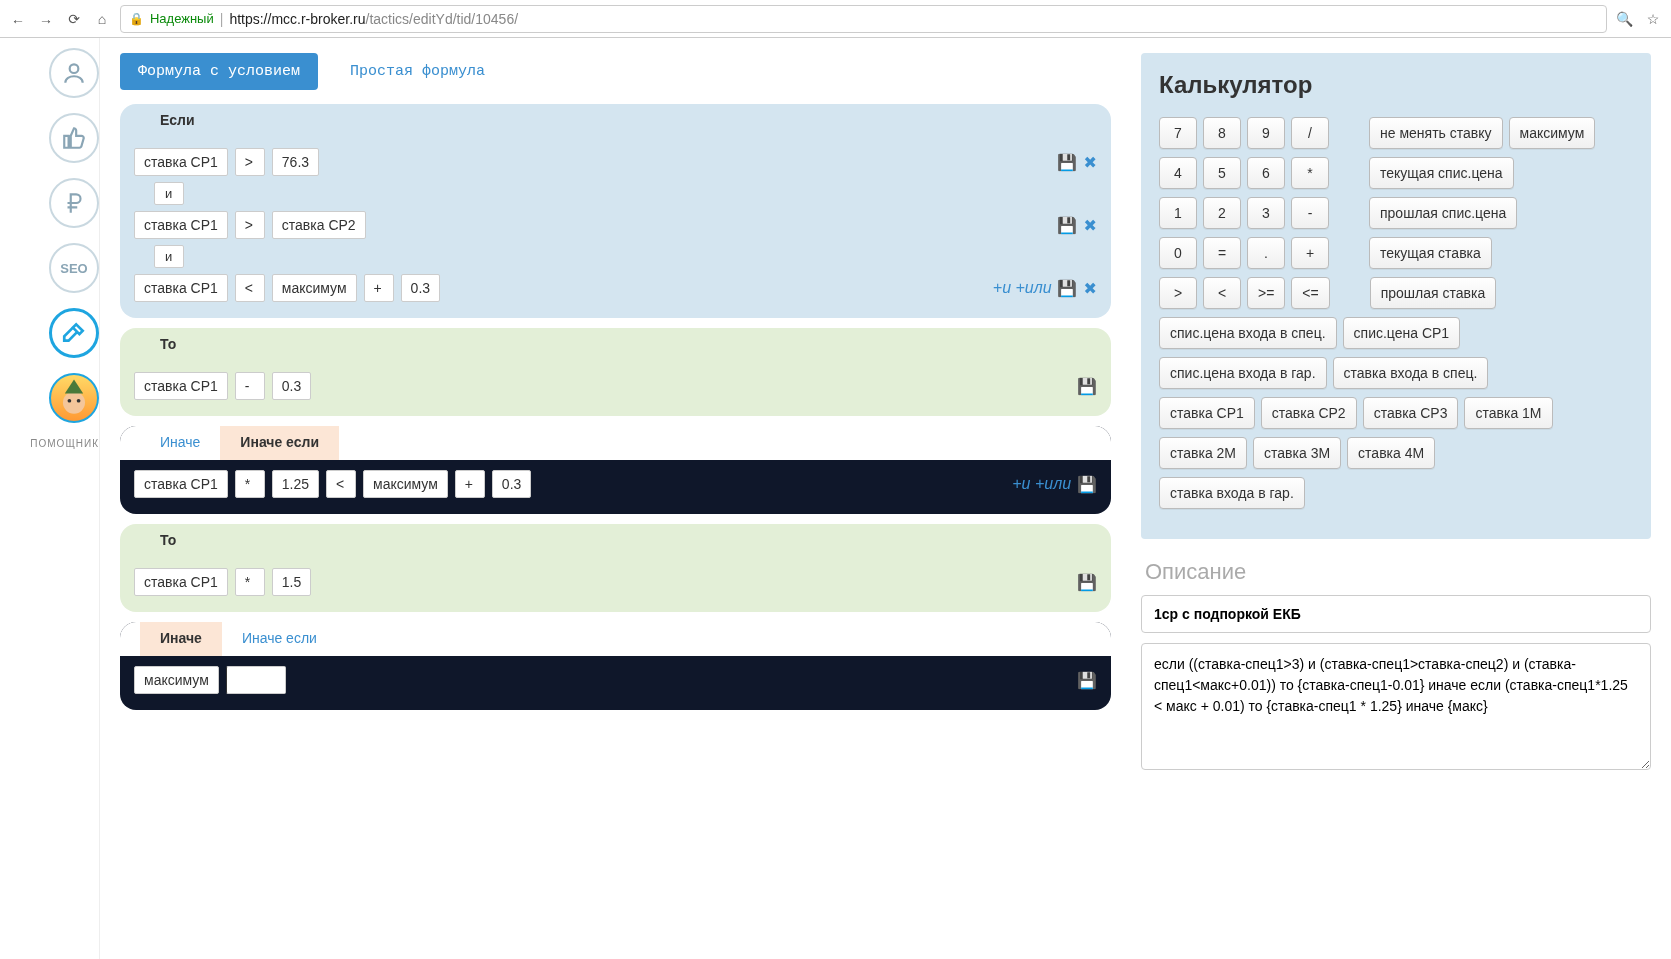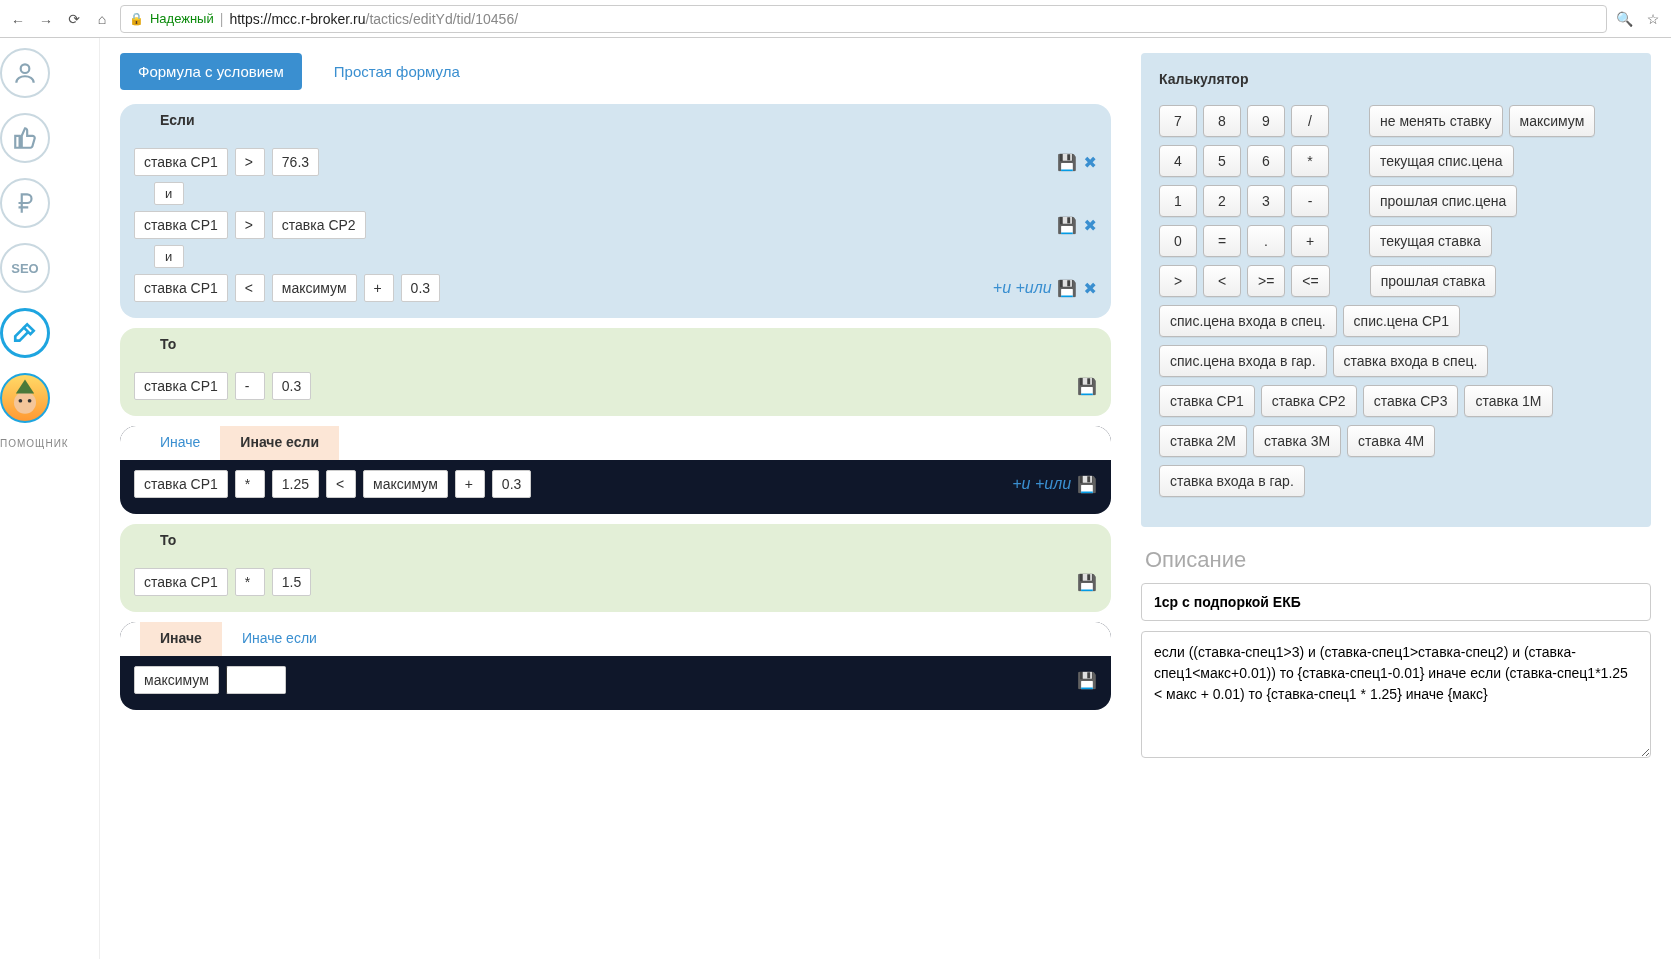--- a/index.html
+++ b/index.html
@@ -6,31 +6,31 @@
 body { font-family: Arial, sans-serif; font-size: 14px; color: #333; background: #fff; }
 .browser-bar { height: 38px; border-bottom: 1px solid #ccc; display: flex; align-items: center; padding: 0 8px; gap: 8px; }
 .browser-bar .nav-icon { width: 20px; height: 20px; display:flex; align-items:center; justify-content:center; color:#555; cursor:pointer; }
 .url-bar { flex: 1; display: flex; align-items: center; border: 1px solid #ccc; border-radius: 4px; height: 28px; padding: 0 8px; gap: 6px; }
 .url-lock { color: #0a8a0a; font-size: 12px; }
 .url-secure { color: #0a8a0a; font-size: 13px; }
 .url-sep { color: #aaa; }
 .url-text { color: #222; font-size: 14px; }
 .url-path { color: #888; }
 .main-wrap { display: flex; height: calc(100vh - 38px); }
-.sidebar { width: 100px; background: #fff; padding-top: 10px; display:flex; flex-direction:column; align-items:flex-start; gap:15px; border-right: 1px solid #eee;}
+.sidebar { width: 100px; background: #fff; padding-top: 10px; display:flex; flex-direction:column; align-items:flex-end; gap:15px; border-right: 1px solid #eee;}
 .side-icon { width: 50px; height: 50px; border-radius: 50%; border: 2px solid #c9d8e0; display:flex; align-items:center; justify-content:center; color:#8aa5b5; font-size:22px; cursor:pointer; }
 .side-icon.active { border-color: #1ea5e0; color:#1ea5e0; border-width:3px; }
 .side-icon.seo { font-size: 13px; font-weight: bold; }
 .helper-avatar { width:50px; height:50px; border-radius:50%; background: linear-gradient(#ffd966, #ff9933); border:2px solid #1ea5e0; display:flex; align-items:center; justify-content:center; overflow:hidden; position:relative; cursor:pointer;}
 .helper-label { font-size: 10px; color:#888; letter-spacing:1px; }
 .content { flex: 1; padding: 15px 20px; overflow-y: auto; }
 .layout { display: flex; gap: 30px; }
 .left-col { flex: 1; }
 .right-col { width: 510px; }
-.tabs-top { display: flex; gap: 14px; margin-bottom: 14px; align-items:center; }
+.tabs-top { display: flex; gap: 14px; margin-bottom: 14px; align-items:center;font-family:Liberation Mono, monospace; }
 .tab-btn { padding: 10px 18px; border-radius: 4px; cursor: pointer; font-size: 15px; }
 .tab-btn.active { background: #3a8fd0; color: #fff; }
 .tab-btn.link { color: #3a8fd0; }
 .block { border-radius: 16px; margin-bottom: 10px; overflow: hidden; position: relative; }
 .block-header-row { display:flex; }
 .block-tab { padding: 8px 20px; font-weight: bold; cursor: pointer; border-bottom: 2px solid transparent; }
 .block-tab.link { color: #3a8fd0; font-weight: normal; }
 .block-tab.spacer { width: 20px; padding:0; }
 .blue-block { background: #d4e5f0; }
 .green-block { background: #e3efd7; }
@@ -38,21 +38,21 @@
 .block-body { padding: 10px 14px; }
 .cond-row { display: flex; align-items: center; gap: 7px; margin-bottom: 6px; position: relative; }
 .field { background: #fff; border: 1px solid #ccc; border-radius: 2px; padding: 5px 9px; font-size: 14px; min-width: 30px; display:inline-block; }
 .connector { margin-left: 20px; margin-bottom: 6px; }
 .connector .field { padding: 3px 10px; font-size: 13px; }
 .row-actions { position: absolute; right: 0; display: flex; gap: 6px; font-size: 16px; }
 .row-actions span { cursor: pointer; }
 .act-blue { color: #3a8fd0; }
 .act-blue-link { color: #3a8fd0; font-size: 16px; font-style: italic; }
 .calc-panel { background: #d4e5f0; border-radius: 4px; padding: 18px 18px 22px; }
-.calc-title { font-size: 14px; font-weight: bold; margin-bottom: 18px; }
+.calc-title { font-size: 24px; font-weight: bold; margin-bottom: 18px; }
 .calc-row { display: flex; gap: 6px; margin-bottom: 8px; align-items: flex-start; flex-wrap: wrap; }
 .calc-btn { background: linear-gradient(#fff, #f0f0f0); border: 1px solid #bbb; border-radius: 4px; padding: 7px 10px; font-size: 14px; cursor: pointer; min-width: 38px; text-align: center; box-shadow: 0 1px 0 rgba(0,0,0,0.05);}
 .calc-spacer { width: 28px; }
 .desc-label { color: #aaa; font-size: 22px; margin: 20px 4px 10px; }
 .desc-input { width: 100%; border: 1px solid #ccc; border-radius: 4px; padding: 10px 12px; font-size: 14px; margin-bottom: 10px; font-weight: bold; }
 .desc-text { width: 100%; border: 1px solid #ccc; border-radius: 4px; padding: 10px 12px; font-size: 14px; font-family: inherit; line-height: 1.5; resize: vertical; }
 </style>
 </head>
 <body>
 

